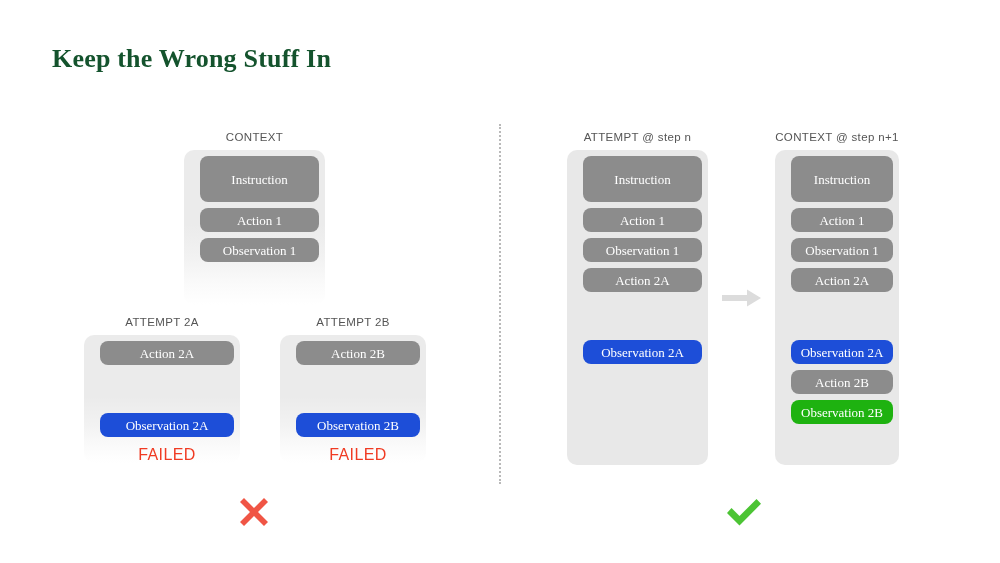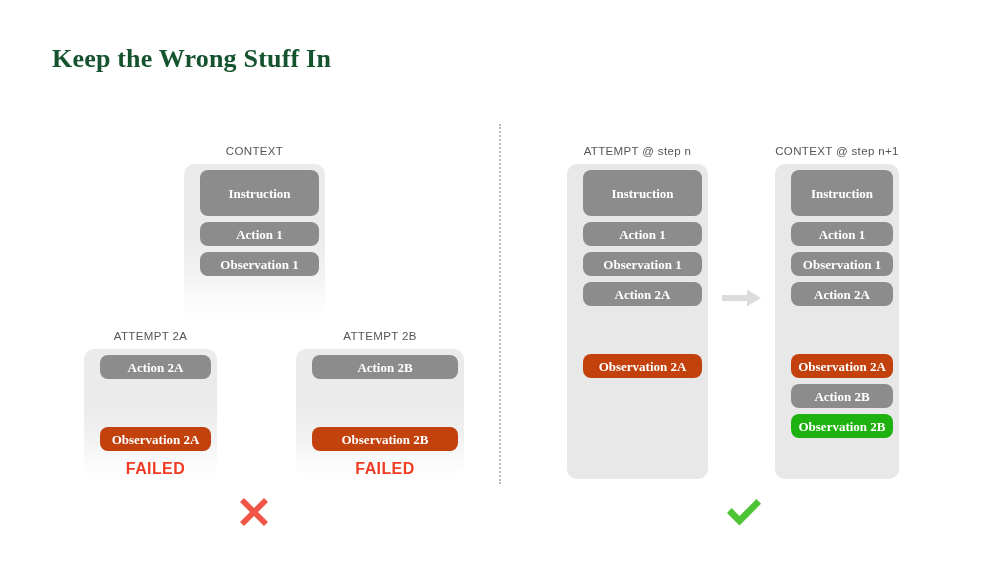--- a/index.html
+++ b/index.html
@@ -44,28 +44,26 @@
     position: absolute;
   }
   .stack-label {
     text-align: center;
     font-family: "Liberation Sans", sans-serif;
     font-size: 11.5px;
     color: #555555;
     letter-spacing: 0.35px;
     margin-bottom: 7px;
     white-space: nowrap;
-    margin-top: 14px;
   }
   .card {
     position: relative;
     border-radius: 10px;
     box-sizing: border-box;
     padding: 6px 6px 0 16px;
-    font-weight: bold;
   }
   
   .card.solid {
     background: #e8e8e8;
   }
   
   .card.fade {
     background: linear-gradient(to bottom,
                 #ebebeb 0%,
                 #ebebeb 48%,
@@ -82,21 +80,21 @@
     text-align: center;
     margin-bottom: 6px;
     line-height: 1;
     display: flex;
     align-items: center;
     justify-content: center;
     white-space: nowrap;
     user-select: none;
   }
   .pill.gray   { background: #8c8c8c; }
-  .pill.red    { background: #c2410c; margin-top: 48px; }
+  .pill.red    { background: #1d4ed8; margin-top: 48px; }
   .pill.green  { background: #1eb210; }
   .pill.tall   { height: 46px; }
   .pill.normal { height: 24px; text-align: right; }
 
   .failed {
     text-align: center;
     font-family: "Liberation Sans", sans-serif;
     font-size: 16px;
     color: #f03b23;
     letter-spacing: 0.4px;
@@ -130,30 +128,30 @@
 
 <div class="stack" id="left-context" style="left:184px; top:131px; width:141px;">
   <div class="stack-label">CONTEXT</div>
   <div class="card fade" id="left-context-card" style="height:155px;">
       <div class="pill gray tall">Instruction</div>
       <div class="pill gray normal">Action 1</div>
       <div class="pill gray normal">Observation 1</div>
     </div>
 </div>
 
-<div class="stack" id="attempt-0" style="left:84px; top:316px; width:133px;">
+<div class="stack" id="attempt-0" style="left:84px; top:316px; width:156px;">
   <div class="stack-label">ATTEMPT 2A</div>
   <div class="card fade" id="attempt-0-card" style="height:128px;">
       <div class="pill gray normal">Action 2A</div>
       <div class="pill red normal">Observation 2A</div>
     <div class="failed">FAILED</div>
   </div>
 </div>
 
-<div class="stack" id="attempt-1" style="left:296px; top:316px; width:168px;">
+<div class="stack" id="attempt-1" style="left:280px; top:316px; width:146px;">
   <div class="stack-label">ATTEMPT 2B</div>
   <div class="card fade" id="attempt-1-card" style="height:128px;">
       <div class="pill gray normal">Action 2B</div>
       <div class="pill red normal">Observation 2B</div>
     <div class="failed">FAILED</div>
   </div>
 </div>
 
 <div class="stack" id="step-n" style="left:567px; top:131px; width:141px;">
   <div class="stack-label">ATTEMPT @ step n</div>

